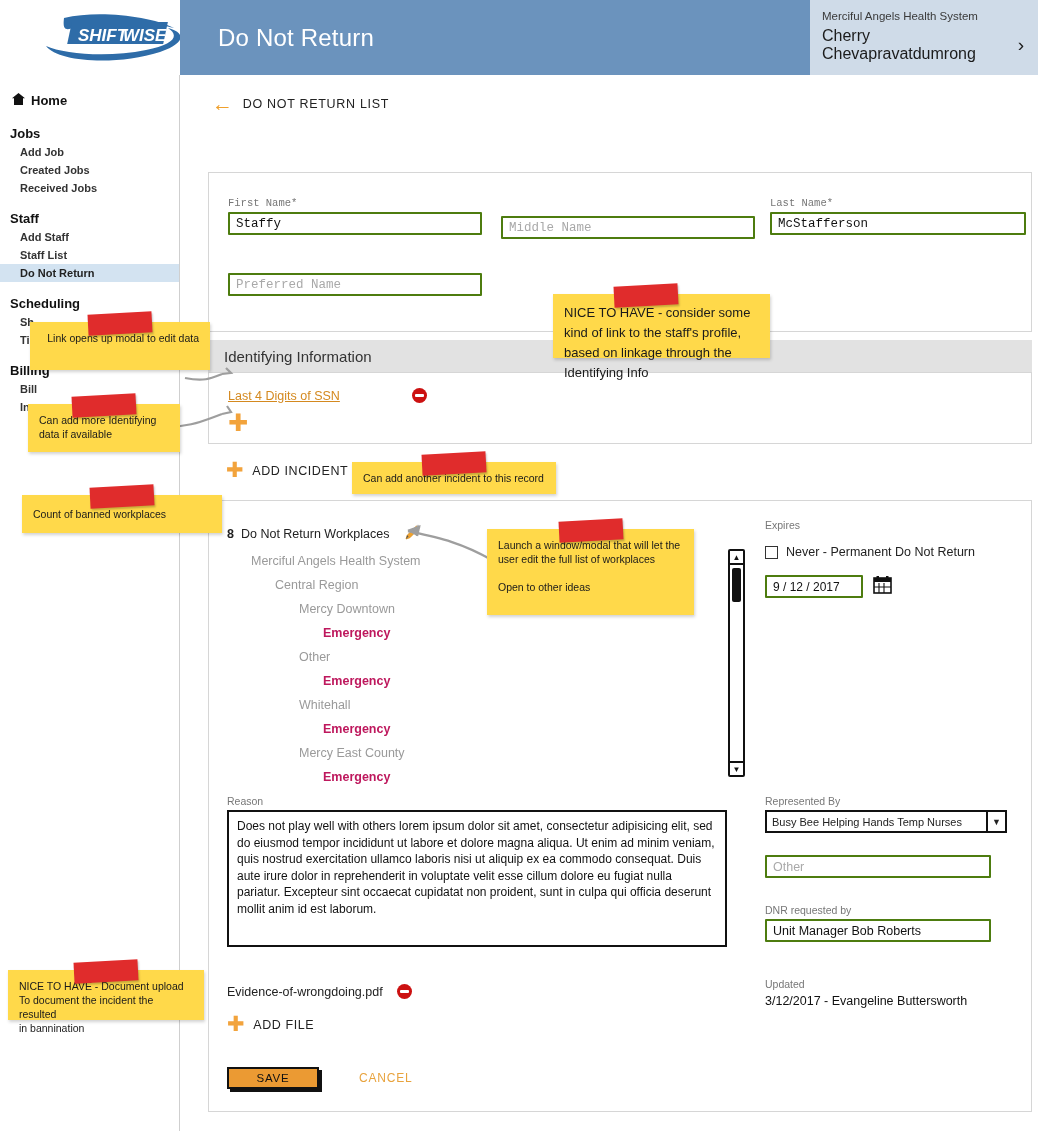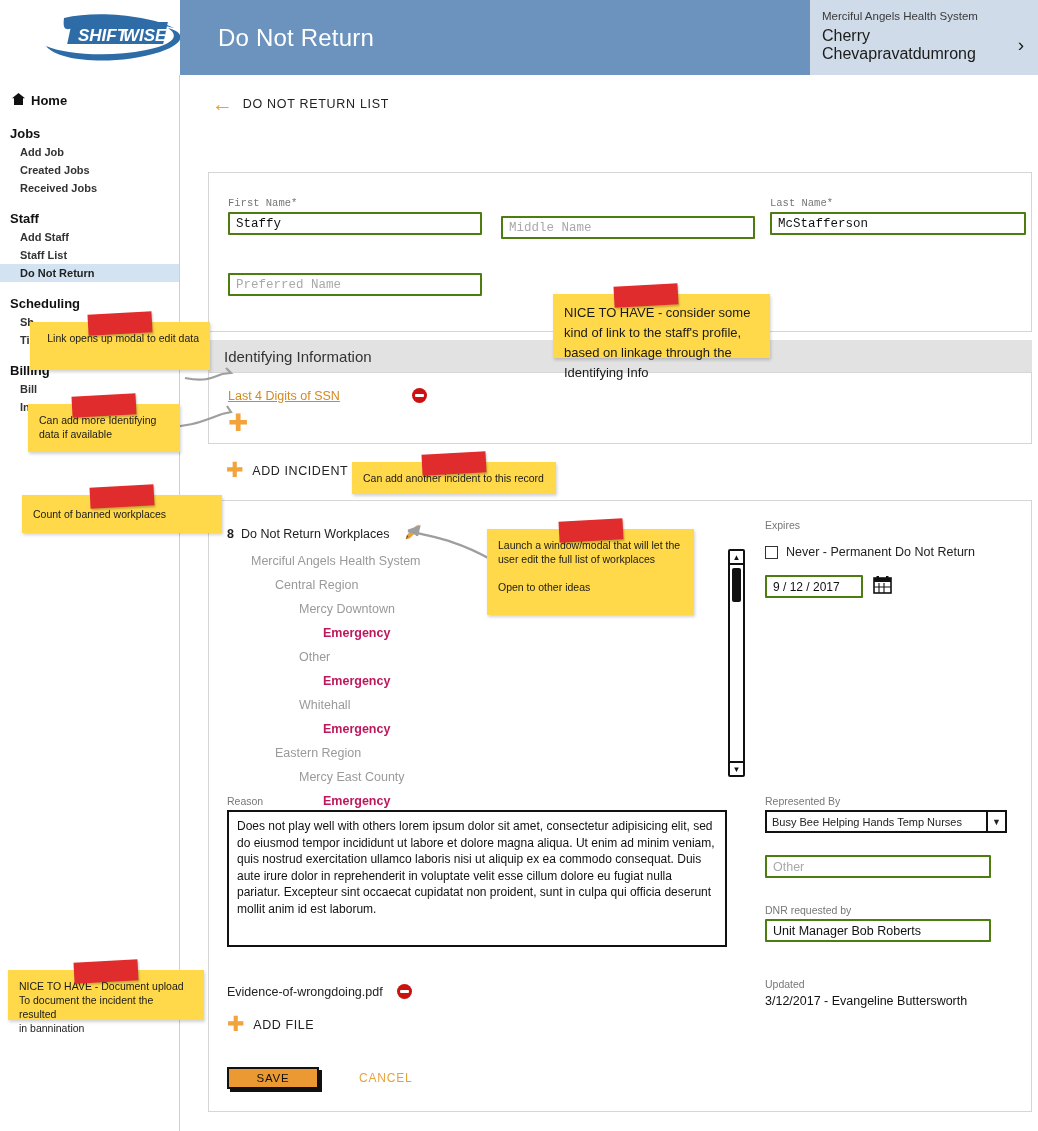--- a/index.html
+++ b/index.html
@@ -300,21 +300,20 @@
 
     <div style="position:absolute; left:18px; top:48px; width:460px;">
       <div class="tree-line lvl0">Merciful Angels Health System</div>
       <div class="tree-line lvl1">Central Region</div>
       <div class="tree-line lvl2">Mercy Downtown</div>
       <div class="tree-line lvl3">Emergency</div>
       <div class="tree-line lvl2">Other</div>
       <div class="tree-line lvl3">Emergency</div>
       <div class="tree-line lvl2">Whitehall</div>
       <div class="tree-line lvl3">Emergency</div>
-      <div class="tree-line lvl1">Eastern Region</div>
       <div class="tree-line lvl2">Mercy East County</div>
       <div class="tree-line lvl3">Emergency</div>
     </div>
 
     <div class="sbar" style="left:519px; top:48px; height:228px;">
       <div class="btn">▲</div>
       <div class="thumb"></div>
       <div class="btn bot" style="position:absolute; bottom:0; left:0; right:0;">▼</div>
     </div>
 

